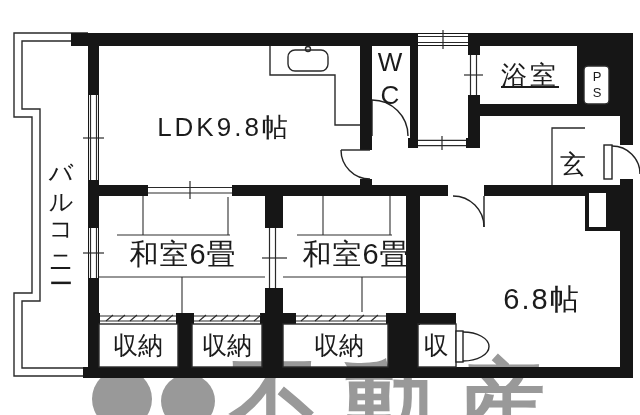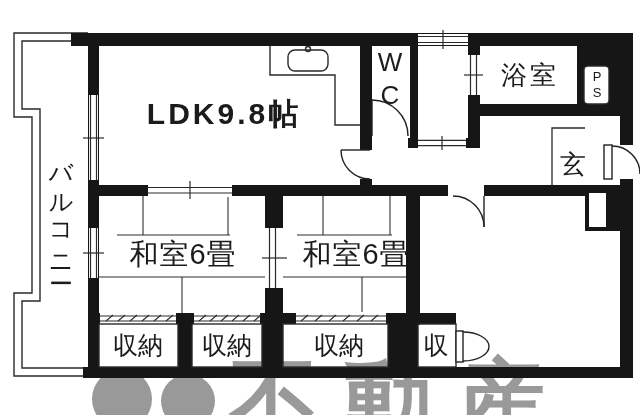--- a/index.html
+++ b/index.html
@@ -164,35 +164,36 @@
 
     <rect x="456" y="331" width="7" height="31" fill="#ffffff"></rect>
     <path d="M463,332 A26,14.5 0 0 1 463,361"></path>
   </g>
 
   <rect x="584" y="66" width="25" height="38" rx="4" fill="#ffffff" stroke="#2a2a2a" stroke-width="1.4"></rect>
 </svg>
 
 <div class="lbl v" style="left:61px;top:210px;font-size:24px;letter-spacing:4px;">バルコニー</div>
 
-<div class="lbl" style="left:224px;top:114px;font-size:30px;letter-spacing:3px;font-weight:bold;">LDK9.8帖</div>
+<div class="lbl" style="left:224px;top:127px;font-size:26px;letter-spacing:3px;">LDK9.8帖</div>
 
 <div class="lbl v" style="left:390px;top:80px;font-size:26px;letter-spacing:3px;">WC</div>
 
-<div class="lbl" style="left:530px;top:75px;font-size:26px;letter-spacing:3px;">浴室</div>
+<div class="lbl" style="left:530px;top:75px;font-size:26px;letter-spacing:3px;text-decoration:underline;">浴室</div>
 
 <div class="lbl v" style="left:597px;top:85px;font-size:13px;letter-spacing:1px;">PS</div>
 
 <div class="lbl" style="left:573px;top:164px;font-size:26px;">玄</div>
 
 <div class="lbl" style="left:183px;top:254px;font-size:29px;letter-spacing:1px;">和室6畳</div>
 
 <div class="lbl" style="left:356px;top:254px;font-size:29px;letter-spacing:1px;">和室6畳</div>
 
 
+<div class="lbl" style="left:542px;top:299px;font-size:29px;letter-spacing:2px;">6.8帖</div>
 
 <div class="lbl" style="left:138px;top:345px;font-size:25px;">収納</div>
 
 <div class="lbl" style="left:227px;top:345px;font-size:25px;">収納</div>
 
 <div class="lbl" style="left:339px;top:345px;font-size:25px;">収納</div>
 
 <div class="lbl" style="left:436px;top:345px;font-size:25px;">収</div>
 
 </div>

